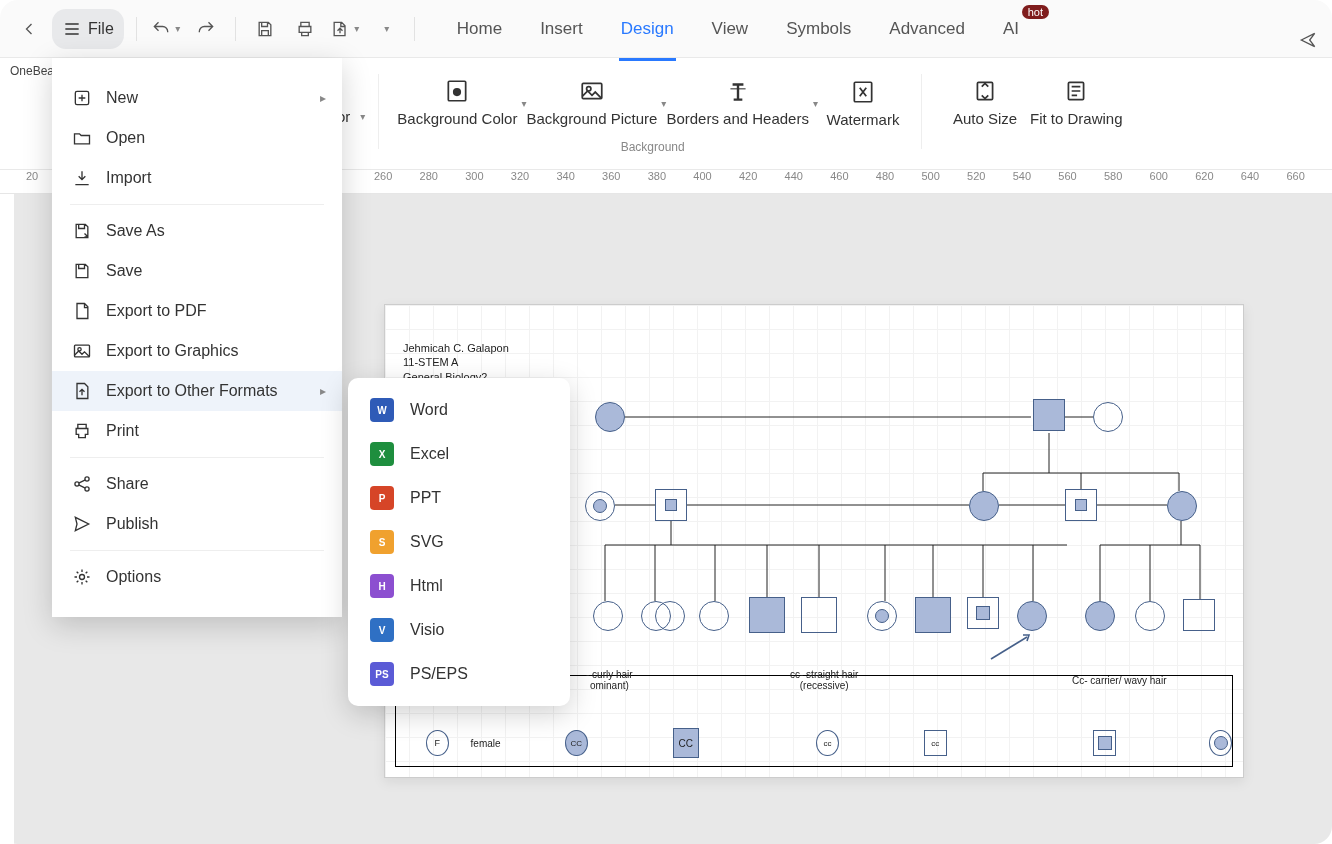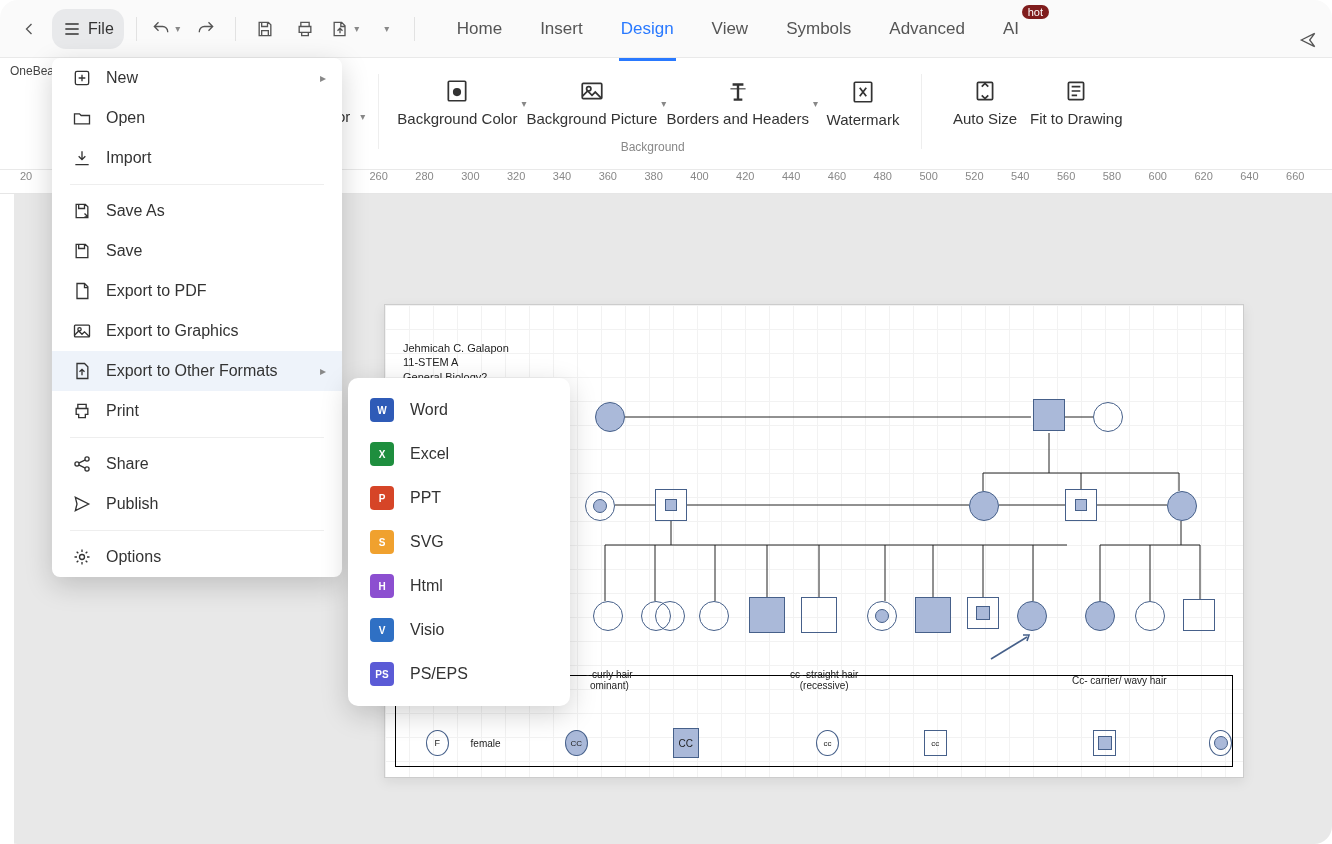--- a/index.html
+++ b/index.html
@@ -20,28 +20,28 @@
 .gallery-item.sel { background: #eef5fe; border: 1px solid #b6d0f0; }
 .gallery-arrows { display: flex; flex-direction: column; height: 60px; justify-content: space-between; }
 .ribbon-group { display: flex; flex-direction: column; padding: 0 14px; position: relative; }
 .ribbon-group::after { content: ""; position: absolute; right: 0; top: 10px; bottom: 20px; width: 1px; background: #eee; }
 .ribbon-group.noafter::after { display: none; }
 .vstack { display: flex; flex-direction: column; gap: 8px; justify-content: center; height: 100%; }
 .ribbon-item { display: flex; align-items: center; gap: 6px; font-size: 15px; color: #333; cursor: pointer; }
 .big-btn { display: flex; flex-direction: column; align-items: center; justify-content: center; gap: 6px; font-size: 15px; color: #333; min-width: 90px; cursor: pointer; height: 78px; }
 .big-btn-row { display: flex; align-items: center; }
 .group-label { font-size: 12px; color: #888; text-align: center; margin-top: -2px; }
-.ruler { height: 24px; background: #fff; border-bottom: 1px solid #e6e6e6; display: flex; font-size: 11px; color: #888; padding-left: 20px; justify-content: space-between; }
+.ruler { height: 24px; background: #fff; border-bottom: 1px solid #e6e6e6; display: flex; font-size: 11px; color: #888; padding-left: 26px; justify-content: space-between; }
 .ruler span { width: 48px; }
 .side-handle { position: absolute; left: 26px; top: 236px; width: 28px; height: 24px; display: flex; align-items: center; justify-content: center; color: #666; cursor: pointer; }
 .canvas-area { position: absolute; left: 14px; right: 0; top: 194px; bottom: 0; background: #e8e8e8; }
 .paper { position: absolute; left: 370px; top: 110px; width: 860px; height: 474px; background: #fff; border: 1px solid #ccc; box-shadow: 0 4px 12px rgba(0,0,0,0.08); }
 .grid { position: absolute; inset: 0; background-image: linear-gradient(#f2f2f2 1px, transparent 1px), linear-gradient(90deg, #f2f2f2 1px, transparent 1px); background-size: 24px 24px; }
 .paper-text { position: absolute; left: 18px; top: 36px; font-size: 11px; color: #222; line-height: 1.3; }
-.file-menu { position: absolute; left: 52px; top: 58px; width: 290px; background: #fff; border-radius: 8px; box-shadow: 0 8px 28px rgba(0,0,0,0.18); padding: 0 0; z-index: 50; }
+.file-menu { position: absolute; left: 52px; top: 58px; width: 290px; background: #fff; border-radius: 0; box-shadow: 0 8px 28px rgba(0,0,0,0.18); padding: 20px 0; z-index: 50; }
 .menu-item { display: flex; align-items: center; gap: 14px; padding: 10px 20px; font-size: 16px; color: #333; cursor: pointer; position: relative; }
 .menu-item.hl { background: #eef3fa; }
 .menu-divider { height: 1px; background: #eee; margin: 6px 18px; }
 .menu-chevron { position: absolute; right: 16px; color: #888; font-size: 12px; }
 .submenu { position: absolute; left: 348px; top: 378px; width: 222px; background: #fff; border-radius: 10px; box-shadow: 0 8px 28px rgba(0,0,0,0.18); padding: 10px 0; z-index: 60; }
 .sub-item { display: flex; align-items: center; gap: 16px; padding: 10px 22px; font-size: 16px; color: #333; cursor: pointer; }
 .ficon { width: 24px; height: 24px; border-radius: 4px; display: flex; align-items: center; justify-content: center; color: #fff; font-size: 10px; font-weight: bold; }
 .icon { width: 20px; height: 20px; display: inline-flex; align-items: center; justify-content: center; }
 svg { stroke: currentColor; fill: none; stroke-width: 1.6; }
 .legend-box { position: absolute; left: 10px; right: 10px; bottom: 10px; height: 92px; border: 1px solid #000; }

